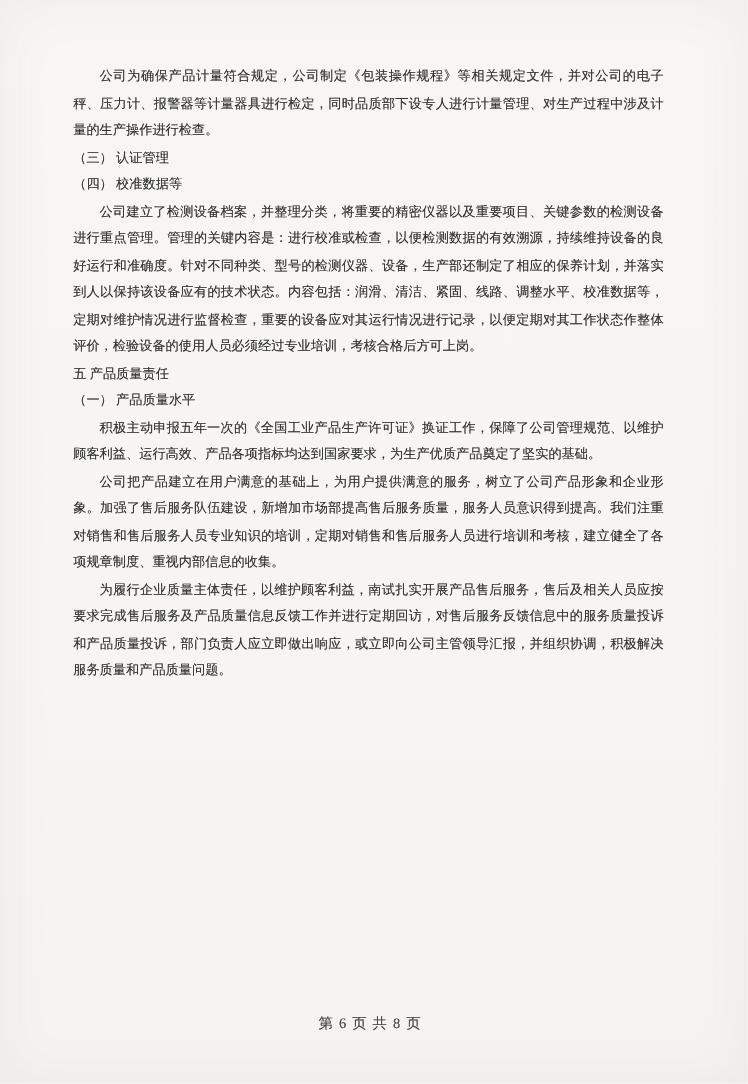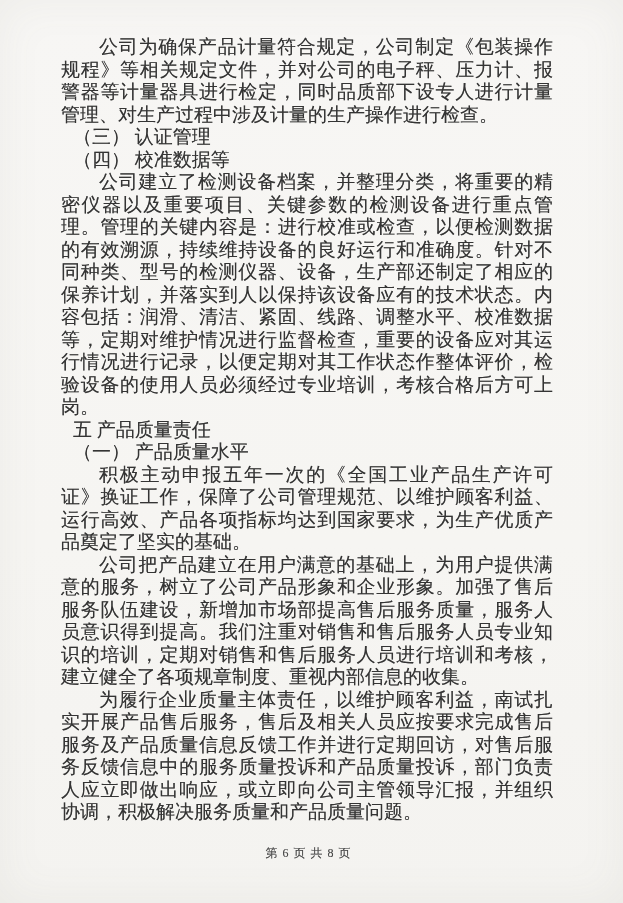--- a/index.html
+++ b/index.html
@@ -15,35 +15,35 @@
   }
   .page {
     position: relative;
     width: 623px;
     height: 903px;
     background: linear-gradient(180deg, #f7f6f4 0%, #f6f5f2 60%, #f4f3f0 100%);
     box-shadow: inset 0 0 45px rgba(120,115,105,0.07);
   }
   .doc-body {
     position: absolute;
-    top: 36px;
+    top: 53px;
     left: 61px;
     width: 492px;
     color: #343434;
-    font-size: 19px;
+    font-size: 11px;
     line-height: 22.5px;
     text-shadow: 0 0 0.5px rgba(60,60,60,0.55);
   }
   .block {
     margin: 0;
     text-align: justify;
     word-break: break-all;
   }
   .paragraph { text-indent: 2em; }
-  .heading   { text-indent: 0; margin-left: 12px; }
+  .heading   { text-indent: 0; }
   .page-footer {
     position: absolute;
     top: 845px;
     left: 0;
     width: 617px;
     text-align: center;
     color: #4a4a4a;
     font-size: 12px;
     letter-spacing: 1px;
     text-shadow: 0 0 0.5px rgba(60,60,60,0.5);

